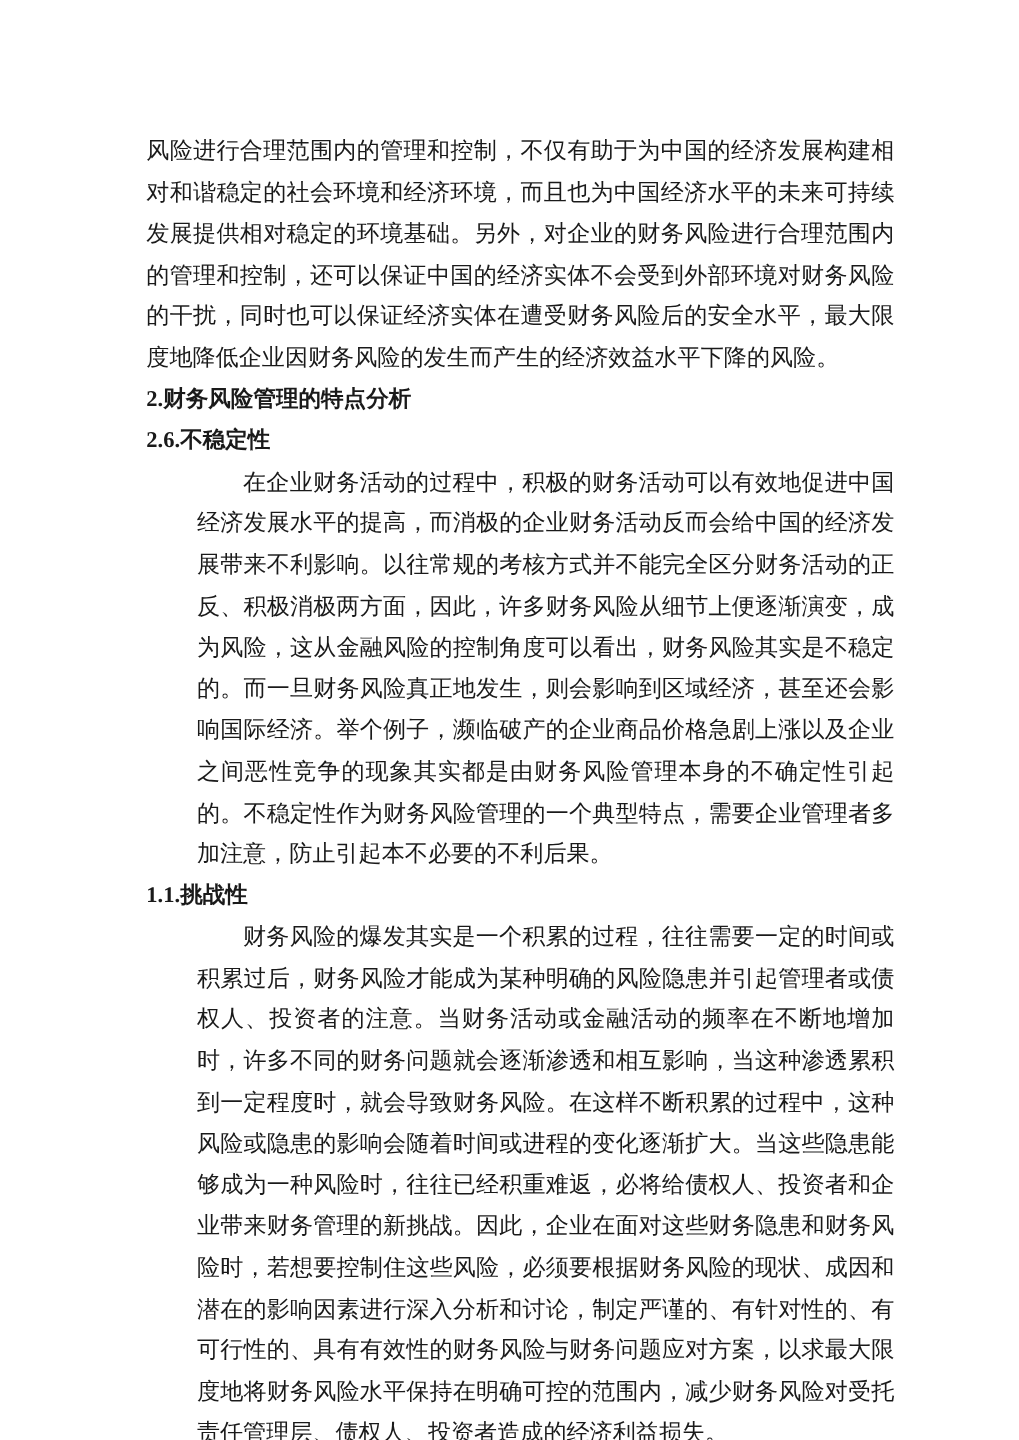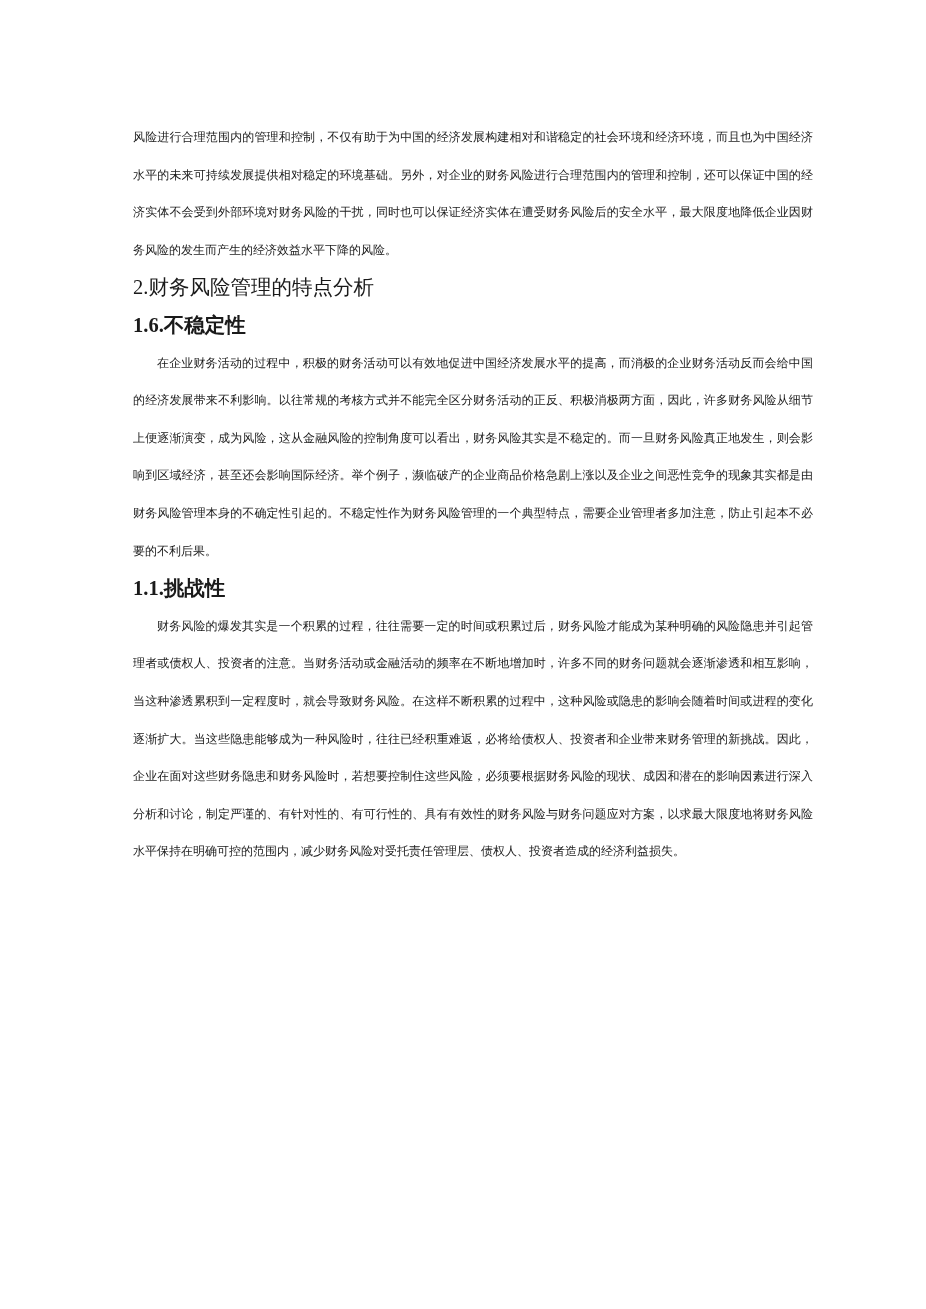--- a/index.html
+++ b/index.html
@@ -19,49 +19,50 @@
     position: absolute;
     left: 133px;
     top: 119px;
     width: 680px;
   }
   .doc p, .doc h2, .doc h3 {
     margin: 0;
     padding: 0;
   }
   .body-para {
-    font-size: 12px;
+    font-size: 21px;
     line-height: 37.6px;
     text-align: justify;
     text-justify: inter-character;
     word-break: break-all;
     letter-spacing: 0;
   }
   .body-para.indent {
     text-indent: 2em;
+    margin-left: 46px;
   }
   .heading-2 {
     font-size: 20.5px;
     line-height: 37.6px;
-    font-weight: normal;
+    font-weight: bold;
   }
   .heading-3 {
     font-size: 20.5px;
     line-height: 37.6px;
     font-weight: bold;
   }
 </style>
 </head>
 <body>
 
 <div class="doc">
   <p class="body-para">风险进行合理范围内的管理和控制，不仅有助于为中国的经济发展构建相对和谐稳定的社会环境和经济环境，而且也为中国经济水平的未来可持续发展提供相对稳定的环境基础。另外，对企业的财务风险进行合理范围内的管理和控制，还可以保证中国的经济实体不会受到外部环境对财务风险的干扰，同时也可以保证经济实体在遭受财务风险后的安全水平，最大限度地降低企业因财务风险的发生而产生的经济效益水平下降的风险。</p>
 
   <h2 class="heading-2">2.财务风险管理的特点分析</h2>
 
-  <h3 class="heading-3">1.6.不稳定性</h3>
+  <h3 class="heading-3">2.6.不稳定性</h3>
 
   <p class="body-para indent">在企业财务活动的过程中，积极的财务活动可以有效地促进中国经济发展水平的提高，而消极的企业财务活动反而会给中国的经济发展带来不利影响。以往常规的考核方式并不能完全区分财务活动的正反、积极消极两方面，因此，许多财务风险从细节上便逐渐演变，成为风险，这从金融风险的控制角度可以看出，财务风险其实是不稳定的。而一旦财务风险真正地发生，则会影响到区域经济，甚至还会影响国际经济。举个例子，濒临破产的企业商品价格急剧上涨以及企业之间恶性竞争的现象其实都是由财务风险管理本身的不确定性引起的。不稳定性作为财务风险管理的一个典型特点，需要企业管理者多加注意，防止引起本不必要的不利后果。</p>
 
   <h3 class="heading-3">1.1.挑战性</h3>
 
   <p class="body-para indent">财务风险的爆发其实是一个积累的过程，往往需要一定的时间或积累过后，财务风险才能成为某种明确的风险隐患并引起管理者或债权人、投资者的注意。当财务活动或金融活动的频率在不断地增加时，许多不同的财务问题就会逐渐渗透和相互影响，当这种渗透累积到一定程度时，就会导致财务风险。在这样不断积累的过程中，这种风险或隐患的影响会随着时间或进程的变化逐渐扩大。当这些隐患能够成为一种风险时，往往已经积重难返，必将给债权人、投资者和企业带来财务管理的新挑战。因此，企业在面对这些财务隐患和财务风险时，若想要控制住这些风险，必须要根据财务风险的现状、成因和潜在的影响因素进行深入分析和讨论，制定严谨的、有针对性的、有可行性的、具有有效性的财务风险与财务问题应对方案，以求最大限度地将财务风险水平保持在明确可控的范围内，减少财务风险对受托责任管理层、债权人、投资者造成的经济利益损失。</p>
 </div>
 
 </body></html>

